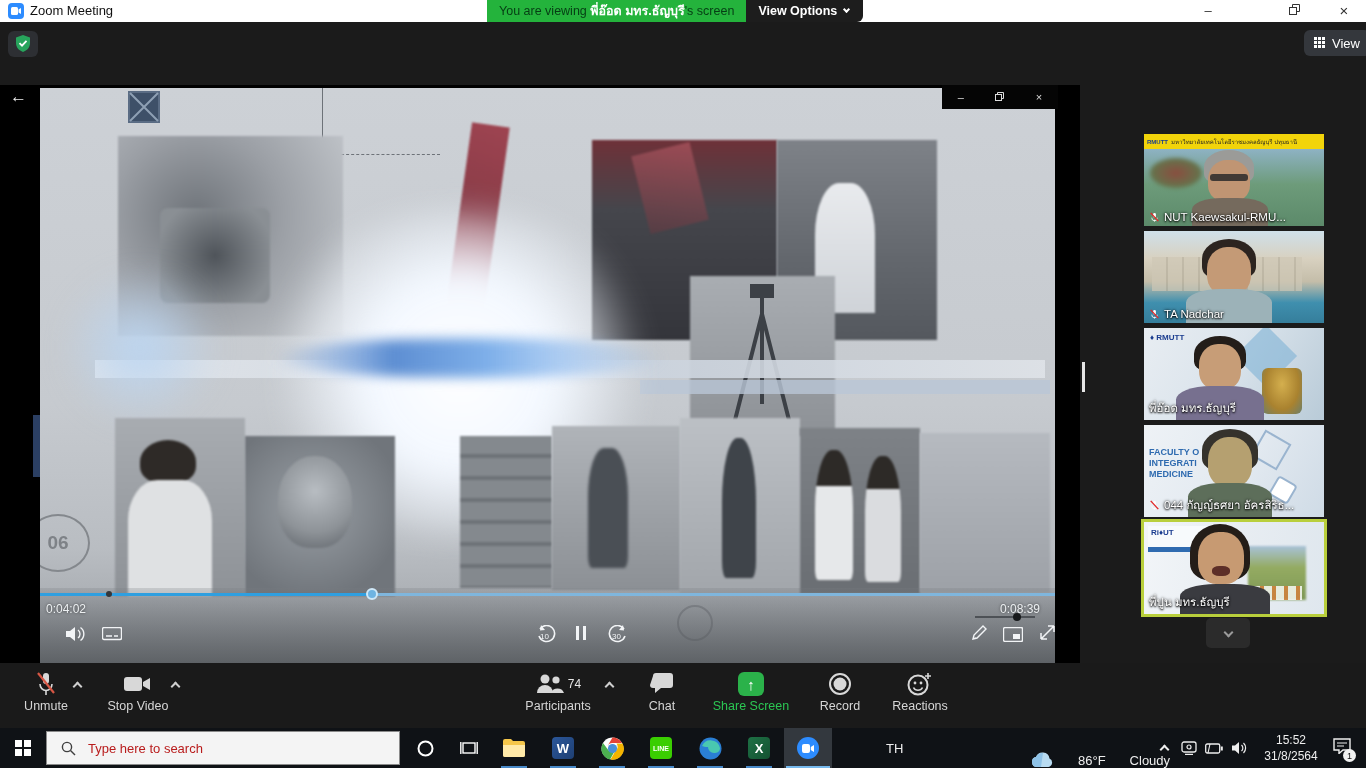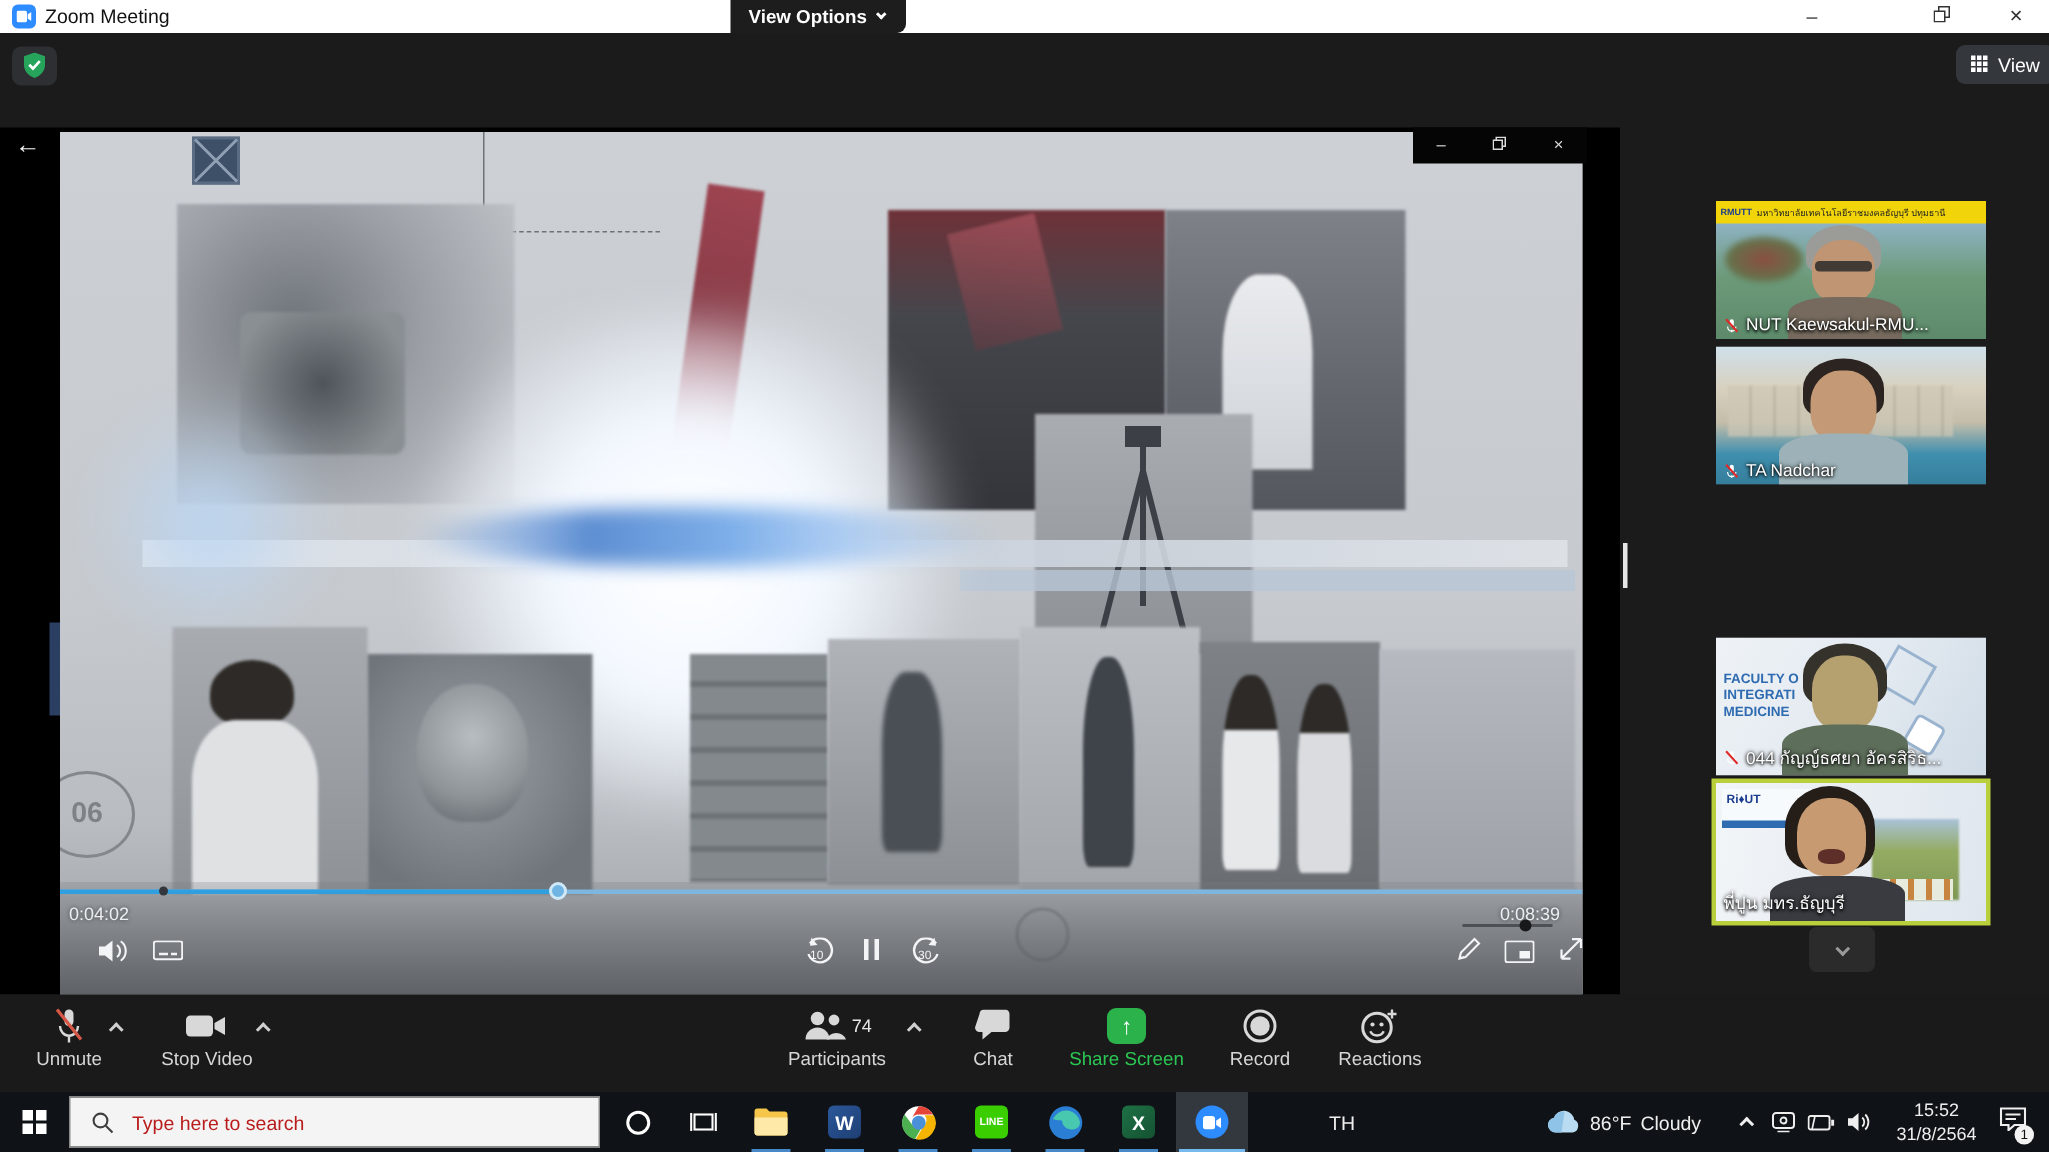--- a/index.html
+++ b/index.html
@@ -112,20 +112,21 @@
     <span class="win-btn" style="left:1272px;">
       <svg width="11" height="11" viewBox="0 0 11 11">
           <rect x="0.5" y="3.5" width="7" height="7" fill="none" stroke="#333"></rect>
           <path d="M3.5 3.5 V0.5 H10.5 V7.5 H7.5" fill="none" stroke="#333"></path>
         </svg>
     </span>
     <span class="win-btn" style="left:1322px; font-size:15px;">×</span>
   </div>
 
   <div class="banner">
+    <div class="banner-green"><span>You are viewing </span><b>พี่อ๊อด มทร.ธัญบุรี</b><span>'s screen</span></div>
     <div class="banner-opts">
         <span>View Options</span>
         <span class="chev sm"></span>
       </div>
   </div>
 
   <div class="shield-btn">
     <svg width="16" height="17" viewBox="0 0 16 17" style="position:absolute;left:7px;top:4px;">
       <path d="M8 0 L15 2.5 V8 C15 12.5 12 15.5 8 17 C4 15.5 1 12.5 1 8 V2.5 Z" fill="#27a45c"></path>
       <path d="M4.5 8.2 L7 10.7 L11.5 5.8" stroke="#fff" stroke-width="1.8" fill="none"></path>
@@ -309,20 +310,32 @@
       <svg width="11" height="12" viewBox="0 0 16 16">
           <rect x="6" y="2" width="4" height="7" rx="2" fill="#fff"></rect>
           <path d="M4 7 a4 4.5 0 0 0 8 0" stroke="#fff" stroke-width="1.2" fill="none" transform="translate(0,2)"></path>
           <line x1="8" y1="12" x2="8" y2="14.5" stroke="#fff" stroke-width="1.2"></line>
           <line x1="2.5" y1="2" x2="13.5" y2="14" stroke="#e02828" stroke-width="2"></line>
         </svg>
       <span>TA Nadchar</span>
     </div>
   </div>
 
+  <div class="ptile" style="top:328px;">
+    <div class="abs" style="left:0;top:0;width:100%;height:100%;background:linear-gradient(120deg,#e8edf2 0%,#dbe4ec 45%,#b9cbd8 100%);"></div>
+    <div class="abs" style="left:100px;top:6px;width:44px;height:44px;background:#7fb3d6;transform:rotate(45deg);opacity:.6;"></div>
+    <div class="abs" style="left:118px;top:40px;width:40px;height:46px;background:radial-gradient(ellipse at 50% 35%,#d4af4e 0%,#a9822f 60%,#6b7f6b 100%);border-radius:6px;filter:blur(.6px);"></div>
+    <div class="abs" style="left:6px;top:5px;width:58px;height:14px;font-size:8px;font-weight:bold;color:#1a3c8f;">♦ RMUTT</div>
+    <div class="hair" style="left:50px;top:8px;width:52px;height:36px;background:#231d19;"></div>
+    <div class="face" style="left:55px;top:16px;width:42px;height:46px;background:#c79d77;"></div>
+    <div class="body" style="left:32px;top:58px;width:88px;height:34px;background:#77708f;"></div>
+    <div class="plabel">
+      <span>พี่อ๊อด มทร.ธัญบุรี</span>
+    </div>
+  </div>
 
   <div class="ptile" style="top:425px;">
     <div class="abs" style="left:0;top:0;width:100%;height:100%;background:linear-gradient(120deg,#eef2f6 0%,#e2e9f0 55%,#cfdbe6 100%);"></div>
     <div class="abs" style="left:5px;top:22px;font-size:9px;font-weight:bold;color:#2f6bb0;line-height:11px;filter:blur(.3px);">FACULTY O<br>INTEGRATI<br>MEDICINE</div>
     <div class="abs" style="left:112px;top:10px;width:30px;height:30px;border:2px solid #9ab4cf;transform:rotate(30deg);background:transparent;"></div>
     <div class="abs" style="left:128px;top:54px;width:22px;height:22px;border:2px solid #9ab4cf;border-radius:4px;transform:rotate(30deg);background:#fff;"></div>
     <div class="hair" style="left:58px;top:4px;width:56px;height:42px;background:#35322c;"></div>
     <div class="face" style="left:64px;top:12px;width:44px;height:50px;background:#b5a070;"></div>
     <div class="body" style="left:44px;top:58px;width:84px;height:34px;background:#5d6e5a;"></div>
     <div class="plabel">
@@ -495,21 +508,21 @@
     </div>
     <div class="appslot active" style="left:784px;">
       <span class="sq" style="background:#2d8cff;border-radius:50%;">
         <svg width="12" height="9" viewBox="0 0 12 9">
             <rect x="0" y="0" width="8" height="9" rx="2" fill="#fff"></rect>
             <path d="M8.8 3 L12 1 V8 L8.8 6 Z" fill="#fff"></path>
           </svg>
       </span>
     </div>
     <span class="tray-txt" style="left:886px;">TH</span>
-    <div class="tray-txt" style="left:1030px;gap:6px;">
+    <div class="tray-txt" style="left:1030px;gap:24px;align-items:flex-end;">
       <svg width="24" height="16" viewBox="0 0 24 16">
           <path d="M7 15 a5 5 0 0 1 -1-9.9 a7 7 0 0 1 13.5 1.4 a4.5 4.5 0 0 1 -1 8.5 z" fill="#b9dcf2"></path>
           <path d="M7 15 a5 5 0 0 1 -1-9.9 a7 7 0 0 1 7-4 l-2 13.9 z" fill="#8fc3e8"></path>
         </svg>
       <span>86°F</span>
       <span>Cloudy</span>
     </div>
     <div class="tb-ic" style="left:1148px;width:32px;">
         <span class="chev up" style="border-color:#eee;margin-top:2px;"></span>
       </div>

